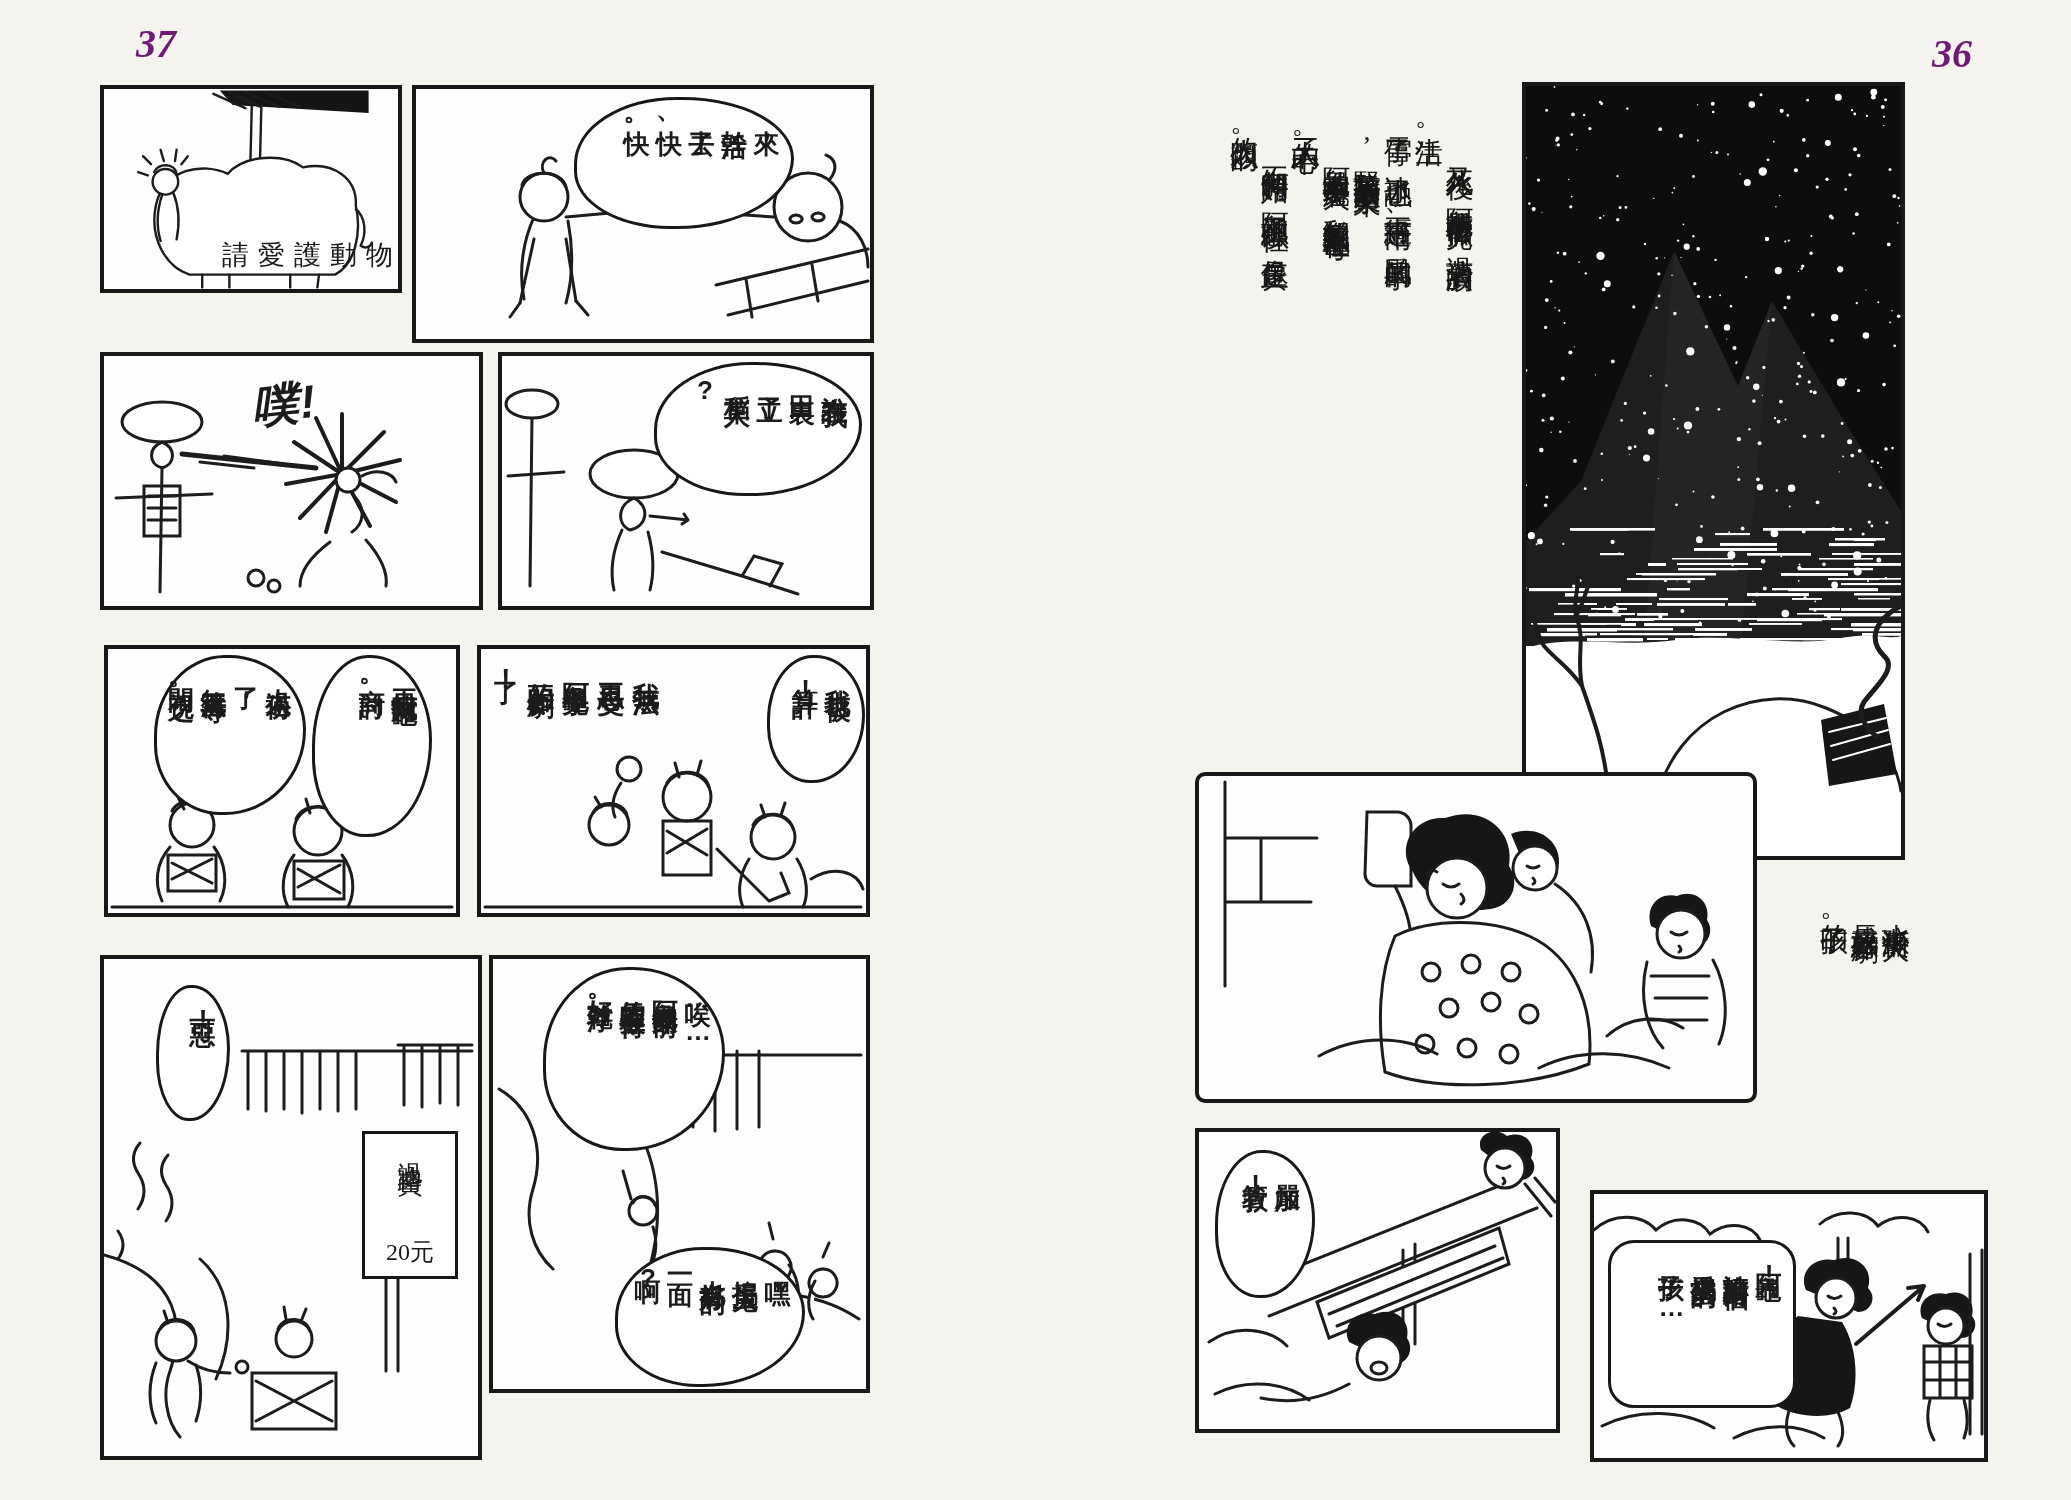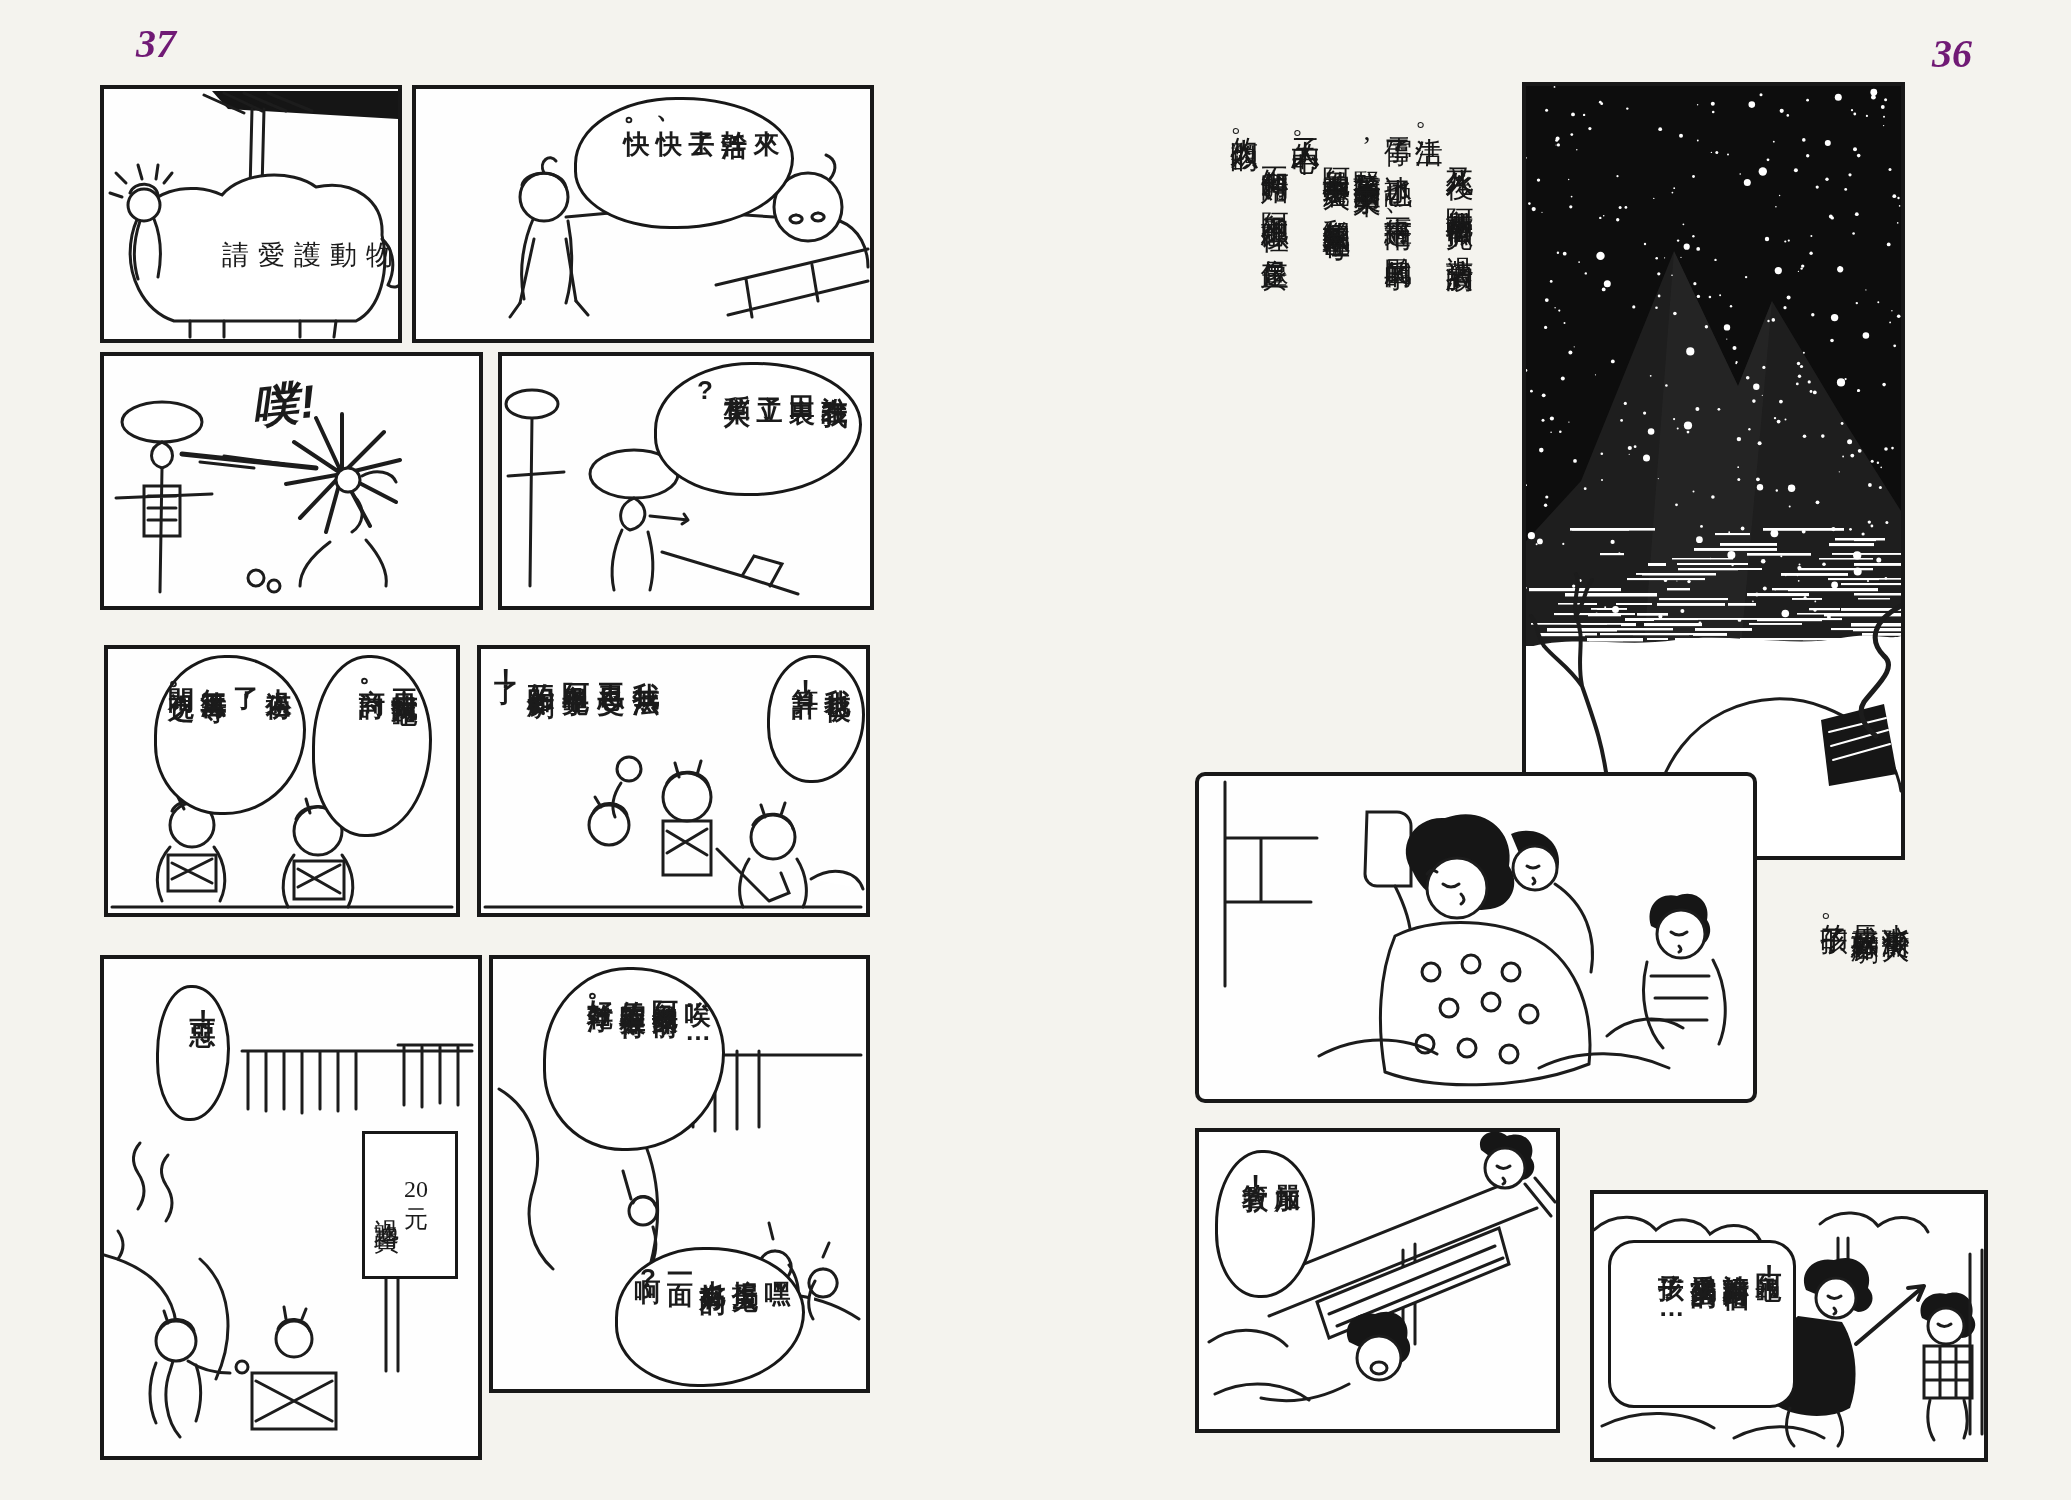--- a/index.html
+++ b/index.html
@@ -14,36 +14,36 @@
   .bubble{position:absolute;background:#fff;border:3px solid #181818;box-sizing:border-box;
           padding:10px 8px;font-weight:700;font-size:26px;line-height:1.25;letter-spacing:3px;
           border-radius:48% 52% 55% 45% / 52% 48% 55% 45%;z-index:5;
           font-family:"Liberation Sans",sans-serif;}
   .bubble.rect{border-radius:26px;}
   .open-text{position:absolute;font-weight:700;font-size:27px;line-height:1.3;letter-spacing:3px;z-index:5;}
   .sfx{position:absolute;font:italic 900 46px "Liberation Sans",sans-serif;letter-spacing:2px;
        transform:rotate(-6deg);z-index:6;}
   .cow-sign{position:absolute;font:400 27px "Liberation Serif",serif;letter-spacing:9px;z-index:6;white-space:nowrap;}
   .toll-sign{position:absolute;background:#fff;border:3px solid #181818;box-sizing:border-box;z-index:6;
-             display:flex;align-items:center;justify-content:space-between;
+             display:flex;flex-direction:column;align-items:center;justify-content:space-between;
              padding:8px 4px;font-family:"Liberation Serif",serif;}
   .toll-sign .top{font-size:26px;letter-spacing:4px;}
   .toll-sign .bottom{font-size:24px;}
   .narration{position:absolute;font-family:"Liberation Serif",serif;font-size:28px;
              line-height:1.1;letter-spacing:2px;color:#171717;}
 </style>
 </head>
 <body>
 
 <div class="canvas">
 
   <div class="pagenum" style="left:136px;top:20px;">37</div>
   <div class="pagenum" style="left:1932px;top:30px;">36</div>
 
-  <div class="panel" style="left:100px;top:85px;width:302px;height:258px;">
+  <div class="panel" style="left:100px;top:85px;width:302px;height:208px;">
     <svg class="art" viewBox="0 0 294 250">
       <g stroke="#1c1c1c" stroke-width="3" fill="none" stroke-linecap="round">
         <polygon points="108,2 294,2 294,30 124,20" fill="#151515" stroke="none"></polygon>
         <path d="M100,6 L140,24 M120,4 L158,22 M140,4 L182,22 M164,4 L208,22"></path>
         <path d="M148,20 L146,102 M160,20 L158,100"></path>
         <path d="M28,146 C38,98 88,92 118,106 C138,82 188,80 212,98 C250,90 280,112 278,146 C286,182 276,220 252,232 L70,232 C40,222 20,186 28,146 Z" fill="#fff"></path>
         <path d="M86,232 L86,248 M120,232 L120,248 M196,232 L196,248 M232,232 L230,248"></path>
         <path d="M278,150 C290,160 292,180 284,196 M284,196 c6,4 12,2 14,-4"></path>
         <circle cx="40" cy="116" r="16" fill="#fff"></circle>
         <path d="M26,104 C30,92 52,92 54,106 M36,132 C30,150 28,170 34,190 M50,130 C58,150 58,168 54,188"></path>

